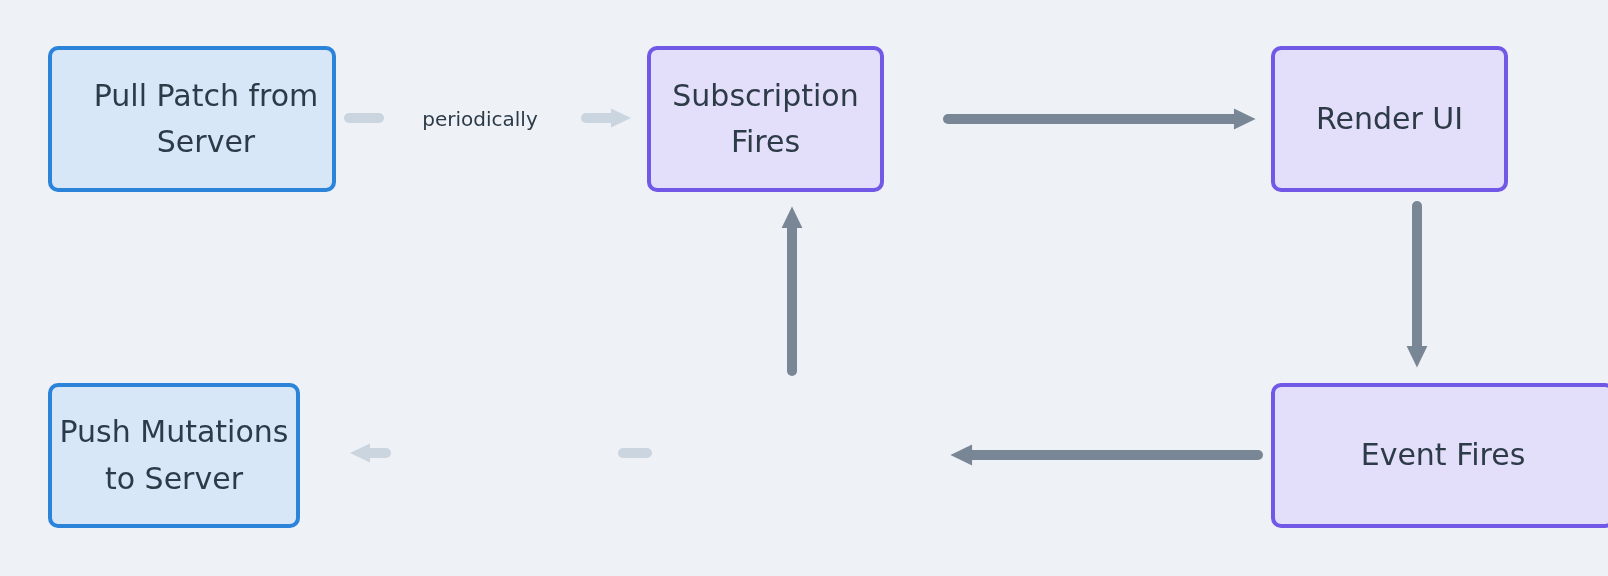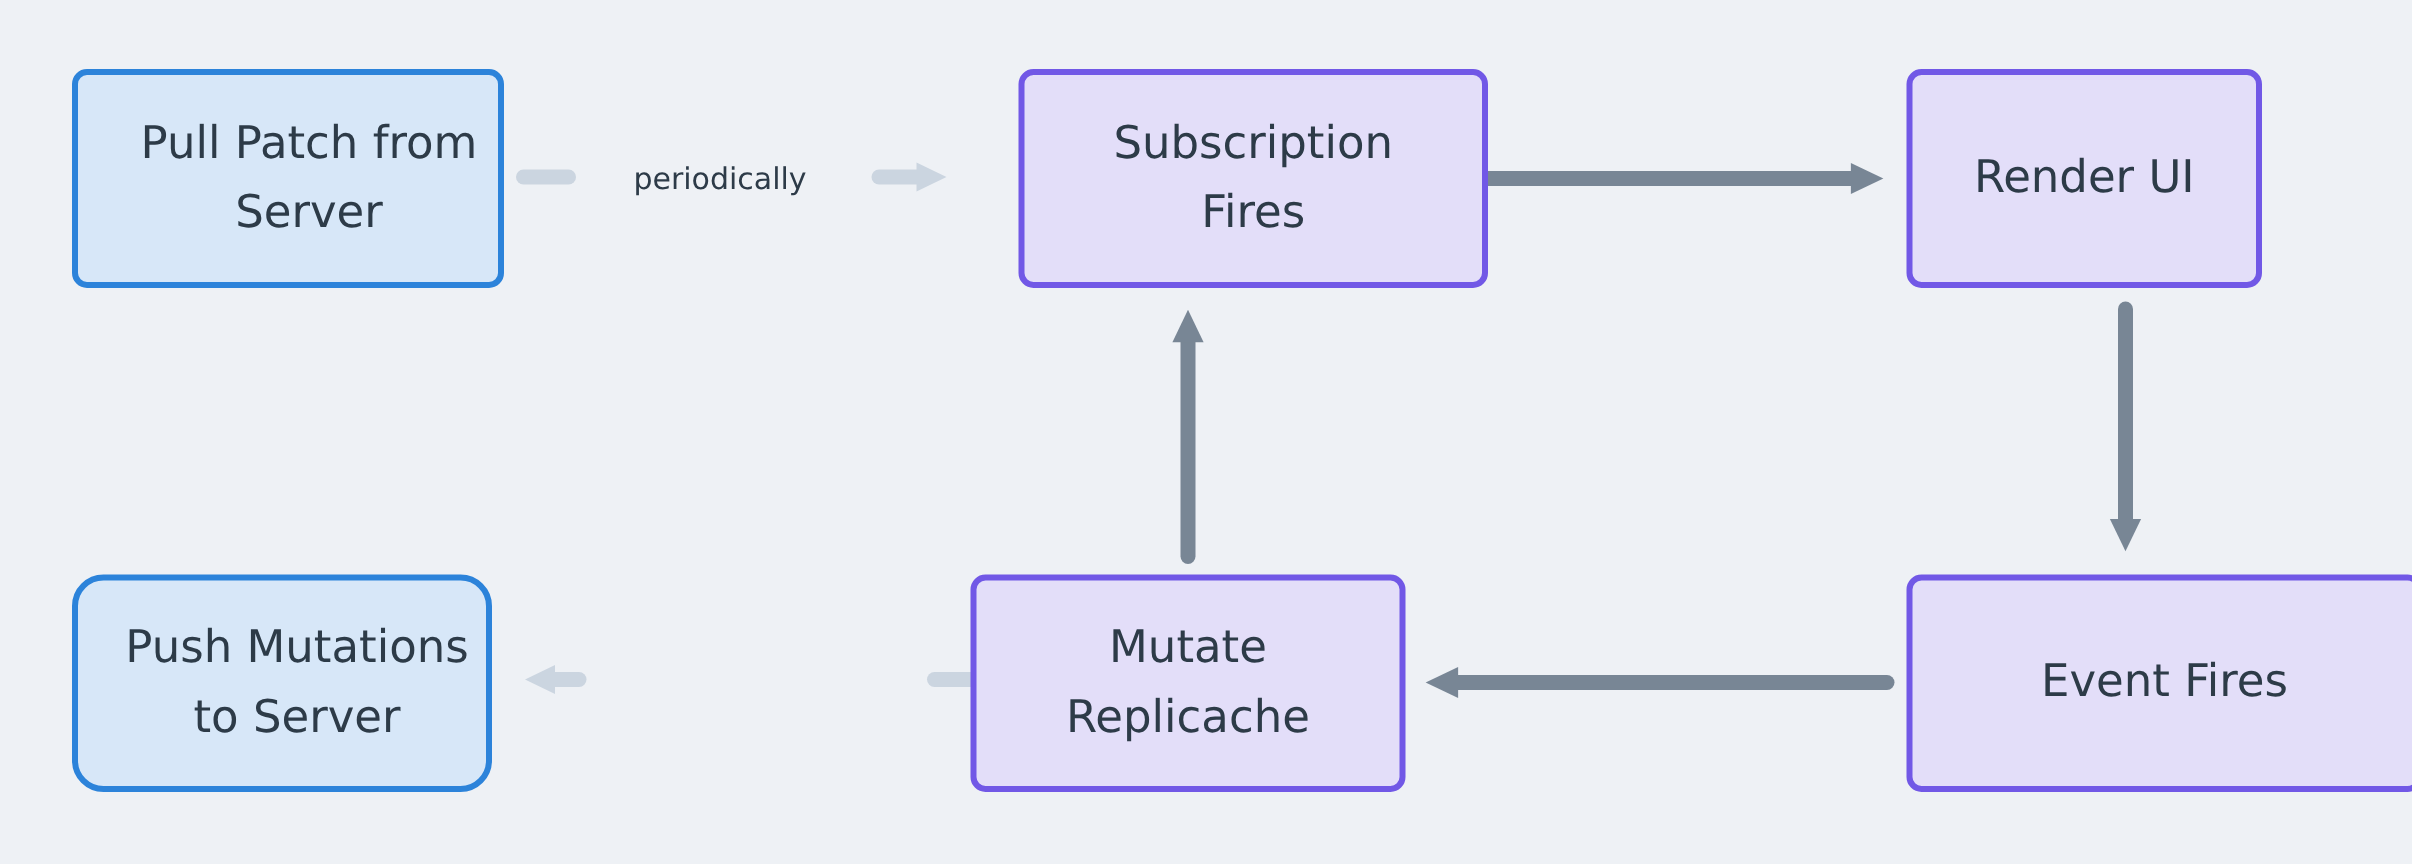--- a/index.html
+++ b/index.html
@@ -49,23 +49,23 @@
     font-size: 30px;
     font-weight: 500;
     line-height: 1.55;
     color: var(--node-text);
   }
   .node.blue   { border-color: var(--blue-node-border);   background: var(--blue-node-bg); justify-content: flex-end; }
   .node.purple { border-color: var(--purple-node-border); background: var(--purple-node-bg); }
   .node .label { max-width: 252px; }
 
   #n-pull   { left: 48px;   top: 46px;  width: 288px; height: 146px; }
-  #n-sub    { left: 679px;  top: 46px;  width: 313px; height: 146px; text-align: center; }
+  #n-sub    { left: 647px;  top: 46px;  width: 237px; height: 146px; text-align: center; }
   #n-render { left: 1271px; top: 46px;  width: 237px; height: 146px; }
-  #n-push   { left: 48px;   top: 383px; width: 280px; height: 145px; border-radius: 21px; }
+  #n-push   { left: 48px;   top: 383px; width: 252px; height: 145px; }
   #n-mutate { left: 647px;  top: 383px; width: 290px; height: 145px; }
   #n-event  { left: 1271px; top: 383px; width: 344px; height: 145px; }
 
   .edge-label {
     position: absolute;
     transform: translate(-50%, -50%);
     font-size: 20px;
     font-weight: 500;
     white-space: nowrap;
     color: var(--edge-label-text);
@@ -112,23 +112,20 @@
   </div>
 
   <div class="node purple" id="n-render">
     <span class="label">Render UI</span>
   </div>
 
   <div class="node blue" id="n-push">
     <span class="label">Push Mutations to Server</span>
   </div>
 
-  <div class="node purple" id="n-mutate">
-    <span class="label">Mutate Replicache</span>
-  </div>
 
   <div class="node purple" id="n-event">
     <span class="label">Event Fires</span>
   </div>
 
   <div class="edge-label" id="lbl-periodically">periodically</div>
 
 
 </div>
 

